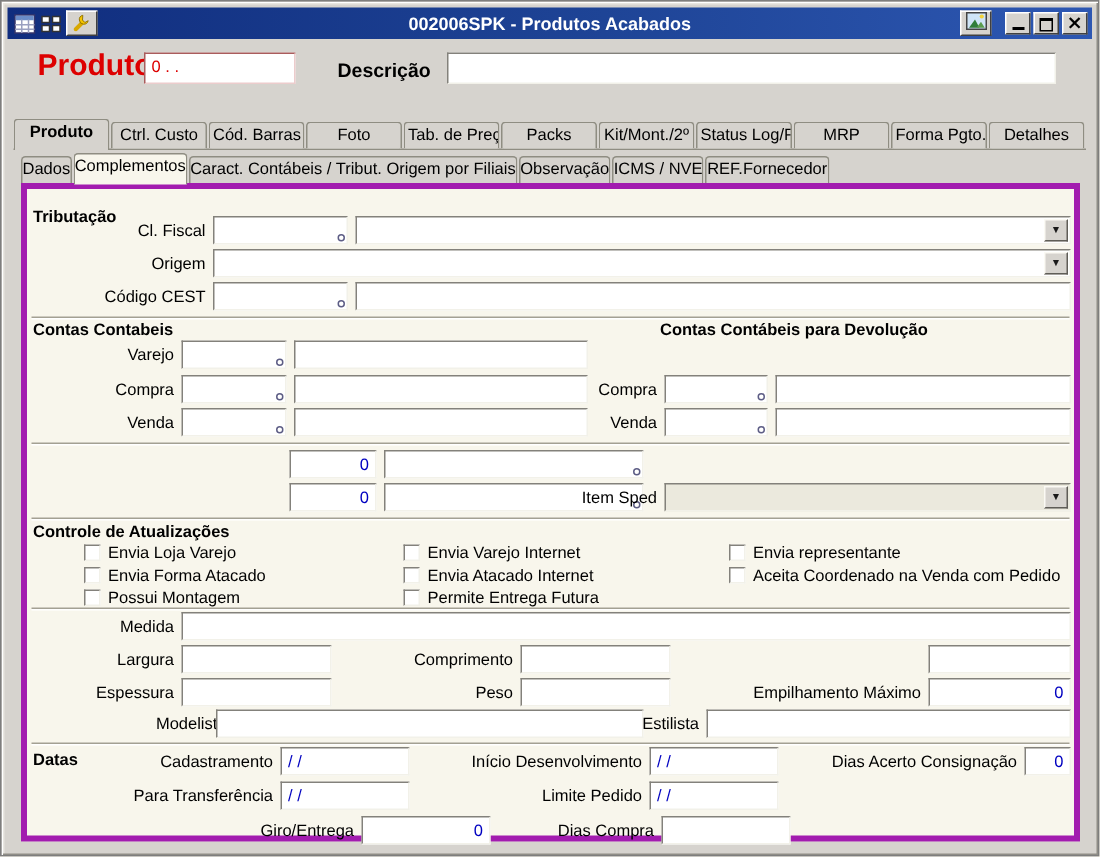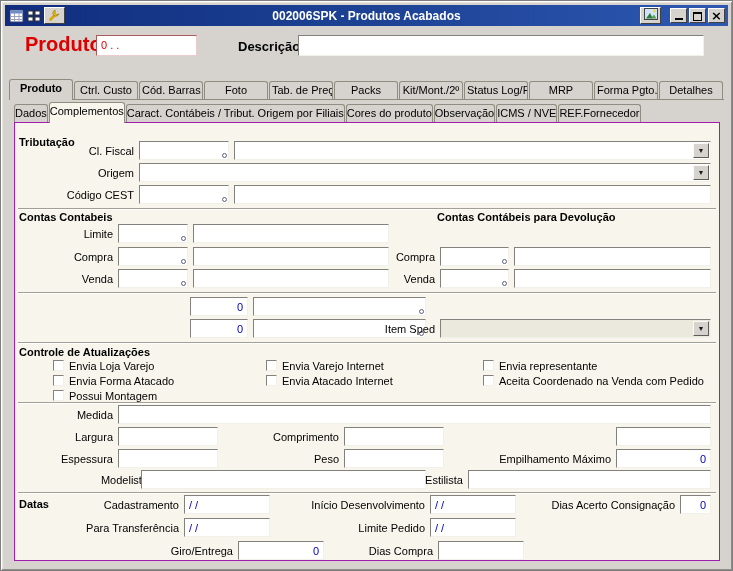--- a/index.html
+++ b/index.html
@@ -43,21 +43,21 @@
   .glyph-close { font-size: 13px; font-weight: bold; line-height: 13px; align-self: center; }
 
   
   .product-label { position: absolute; left: 24px; top: 32px; font-size: 20px; font-weight: bold; color: #dd0000; }
   .hdr-field {
     position: absolute; height: 21px; background: #fff;
     border: 1px solid; border-color: #83817b #f2f1e9 #f2f1e9 #83817b;
     padding: 3px 4px 0; font-size: 11px; white-space: nowrap; overflow: hidden;
   }
   .product-field { left: 95px; top: 34px; width: 101px; border-color: #aa5c5c #eccccc #eccccc #aa5c5c; color: #dd0000; }
-  .desc-label { position: absolute; left: 237px; top: 38px; font-size: 13px; font-weight: bold; }
+  .desc-label { position: absolute; left: 224px; top: 38px; font-size: 13px; font-weight: bold; }
   .desc-field { left: 297px; top: 34px; width: 406px; }
 
   
   .tabs { position: absolute; display: flex; align-items: flex-end; }
   .tab {
     height: 18px; line-height: 17px; padding: 0 0;
     background: #d6d3ce;
     border: 1px solid #8f8d82; border-bottom: none;
     border-radius: 3px 3px 0 0; margin-right: 1px;
     text-align: center; white-space: nowrap; overflow: hidden;
@@ -66,21 +66,21 @@
   .tab.active { height: 21px; margin-bottom: -1px; position: relative; z-index: 4; }
   .tabs.outer { top: 77px; left: 8px; right: 8px; height: 22px; border-bottom: 1px solid #8f8d82; z-index: 2; }
   .tabs.outer .tab { flex: 1 1 0; min-width: 0; padding: 0 2px; }
   .tabs.outer .tab.active { font-weight: bold; background: #d6d3ce; }
   .tabs.inner { top: 100px; left: 13px; height: 21px; z-index: 3; }
   .tabs.inner .tab.active { background: #f8f6ec; }
 
   
   .page {
     position: absolute; left: 13px; right: 12px; top: 121px; bottom: 9px;
-    background: #f8f6ec; border: 1px solid #a21caf; z-index: 1;
+    background: #f8f6ec; border: 4px solid #a21caf; z-index: 1;
   }
   .sect-title { position: absolute; font-weight: bold; white-space: nowrap; }
   .lbl { position: absolute; height: 13px; line-height: 13px; text-align: right; white-space: nowrap; }
   .field {
     position: absolute; height: 19px; background: #fff;
     border: 1px solid; border-color: #83817b #f2f1e9 #f2f1e9 #83817b;
     padding: 2px 4px 0; line-height: 15px; white-space: nowrap; overflow: hidden;
   }
   .field .val { display: inline; }
   .field.num { text-align: right; color: #0000c0; }
@@ -182,21 +182,20 @@
     <div class="tab">Status Log/F</div>
     <div class="tab">MRP</div>
     <div class="tab">Forma Pgto.</div>
     <div class="tab">Detalhes</div>
   </div>
 
   <div class="tabs inner">
     <div class="tab">Dados</div>
     <div class="tab active">Complementos</div>
     <div class="tab">Caract. Contábeis / Tribut. Origem por Filiais</div>
-    <div class="tab">Cores do produto</div>
     <div class="tab">Observação</div>
     <div class="tab">ICMS / NVE</div>
     <div class="tab">REF.Fornecedor</div>
   </div>
 
   <div class="page">
 
     <div class="sect-title" style="left:4px;top:13px">Tributação</div>
     <div class="lbl" style="left:19px;top:22px;width:100px">Cl. Fiscal</div>
     <div class="field" style="left:124px;top:18px;width:90px"><span class="val"></span><span class="lk"></span></div>
@@ -207,21 +206,21 @@
 
     <div class="lbl" style="left:19px;top:66px;width:100px">Código CEST</div>
     <div class="field" style="left:124px;top:62px;width:90px"><span class="val"></span><span class="lk"></span></div>
     <div class="field" style="left:219px;top:62px;width:477px"><span class="val"></span></div>
 
     <div class="sep" style="top:85px"></div>
 
     <div class="sect-title" style="left:4px;top:88px">Contas Contabeis</div>
     <div class="sect-title" style="left:422px;top:88px">Contas Contábeis para Devolução</div>
 
-    <div class="lbl" style="left:8px;top:105px;width:90px">Limite</div>
+    <div class="lbl" style="left:8px;top:105px;width:90px">Varejo</div>
     <div class="field" style="left:103px;top:101px;width:70px"><span class="val"></span><span class="lk"></span></div>
     <div class="field" style="left:178px;top:101px;width:196px"><span class="val"></span></div>
 
     <div class="lbl" style="left:8px;top:128px;width:90px">Compra</div>
     <div class="field" style="left:103px;top:124px;width:70px"><span class="val"></span><span class="lk"></span></div>
     <div class="field" style="left:178px;top:124px;width:196px"><span class="val"></span></div>
 
     <div class="lbl" style="left:8px;top:150px;width:90px">Venda</div>
     <div class="field" style="left:103px;top:146px;width:70px"><span class="val"></span><span class="lk"></span></div>
     <div class="field" style="left:178px;top:146px;width:196px"><span class="val"></span></div>
@@ -266,20 +265,24 @@
         <span>Possui Montagem</span>
       </div>
 
     <div class="cbrow" style="left:251px;top:236px">
         <span class="cb"></span>
         <span>Envia Varejo Internet</span>
       </div>
     <div class="cbrow" style="left:251px;top:251px">
         <span class="cb"></span>
         <span>Envia Atacado Internet</span>
+      </div>
+    <div class="cbrow" style="left:251px;top:266px">
+        <span class="cb"></span>
+        <span>Permite Entrega Futura</span>
       </div>
 
     <div class="cbrow" style="left:468px;top:236px">
         <span class="cb"></span>
         <span>Envia representante</span>
       </div>
     <div class="cbrow" style="left:468px;top:251px">
         <span class="cb"></span>
         <span>Aceita Coordenado na Venda com Pedido</span>
       </div>

